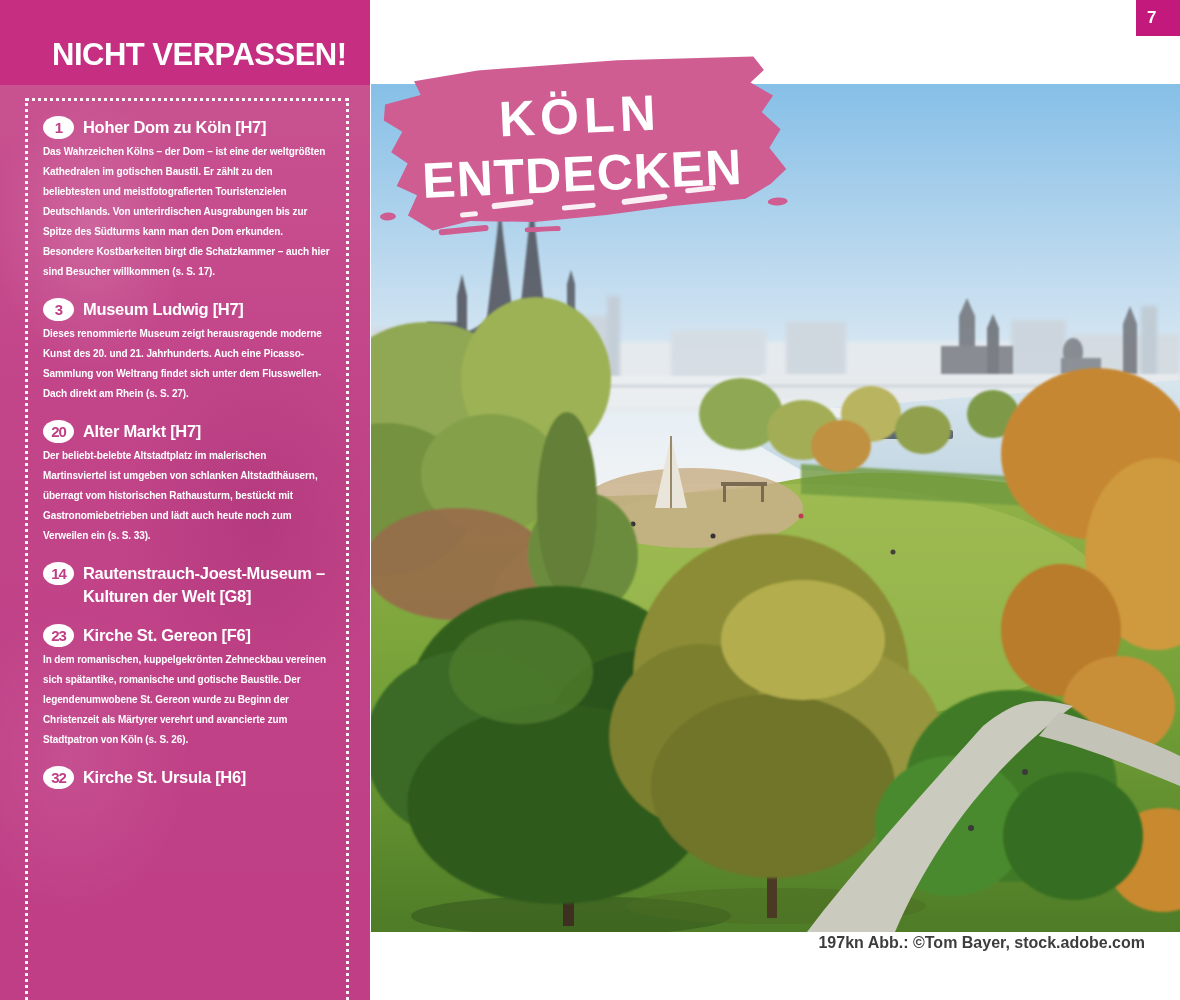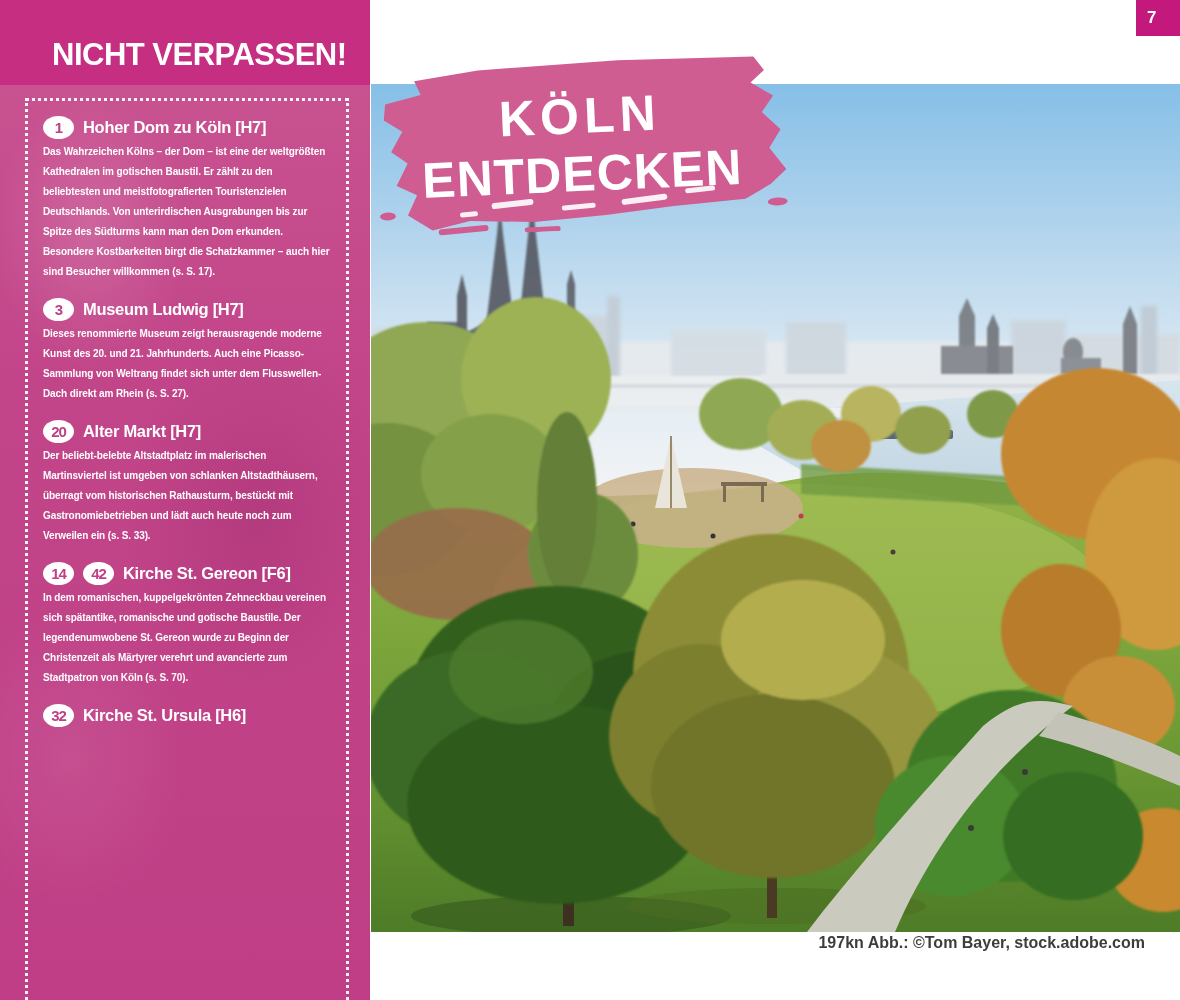--- a/index.html
+++ b/index.html
@@ -116,29 +116,30 @@
       <div class="poi-head">
         <span class="poi-badge">20</span>
         <span class="poi-title">Alter Markt [H7]</span>
       </div>
       <div class="poi-body">Der beliebt-belebte Altstadtplatz im malerischen Martinsviertel ist umgeben von schlanken Altstadthäusern, überragt vom historischen Rathausturm, bestückt mit Gastronomiebetrieben und lädt auch heute noch zum Verweilen ein (s. S. 33).</div>
     </div>
 
     <div class="poi-item">
       <div class="poi-head">
         <span class="poi-badge">14</span>
-      </div>
-    </div>
-
-    <div class="poi-item">
-      <div class="poi-head">
-        <span class="poi-badge">42</span>
+        <span class="poi-title">Rautenstrauch-Joest-Museum – Kulturen der Welt [G8]</span>
+      </div>
+    </div>
+
+    <div class="poi-item">
+      <div class="poi-head">
+        <span class="poi-badge">23</span>
         <span class="poi-title">Kirche St. Gereon [F6]</span>
       </div>
-      <div class="poi-body">In dem romanischen, kuppelgekrönten Zehneckbau vereinen sich spätantike, romanische und gotische Baustile. Der legendenumwobene St. Gereon wurde zu Beginn der Christenzeit als Märtyrer verehrt und avancierte zum Stadtpatron von Köln (s. S. 70).</div>
+      <div class="poi-body">In dem romanischen, kuppelgekrönten Zehneckbau vereinen sich spätantike, romanische und gotische Baustile. Der legendenumwobene St. Gereon wurde zu Beginn der Christenzeit als Märtyrer verehrt und avancierte zum Stadtpatron von Köln (s. S. 26).</div>
     </div>
 
     <div class="poi-item">
       <div class="poi-head">
         <span class="poi-badge">32</span>
         <span class="poi-title">Kirche St. Ursula [H6]</span>
       </div>
 
     </div>
 

